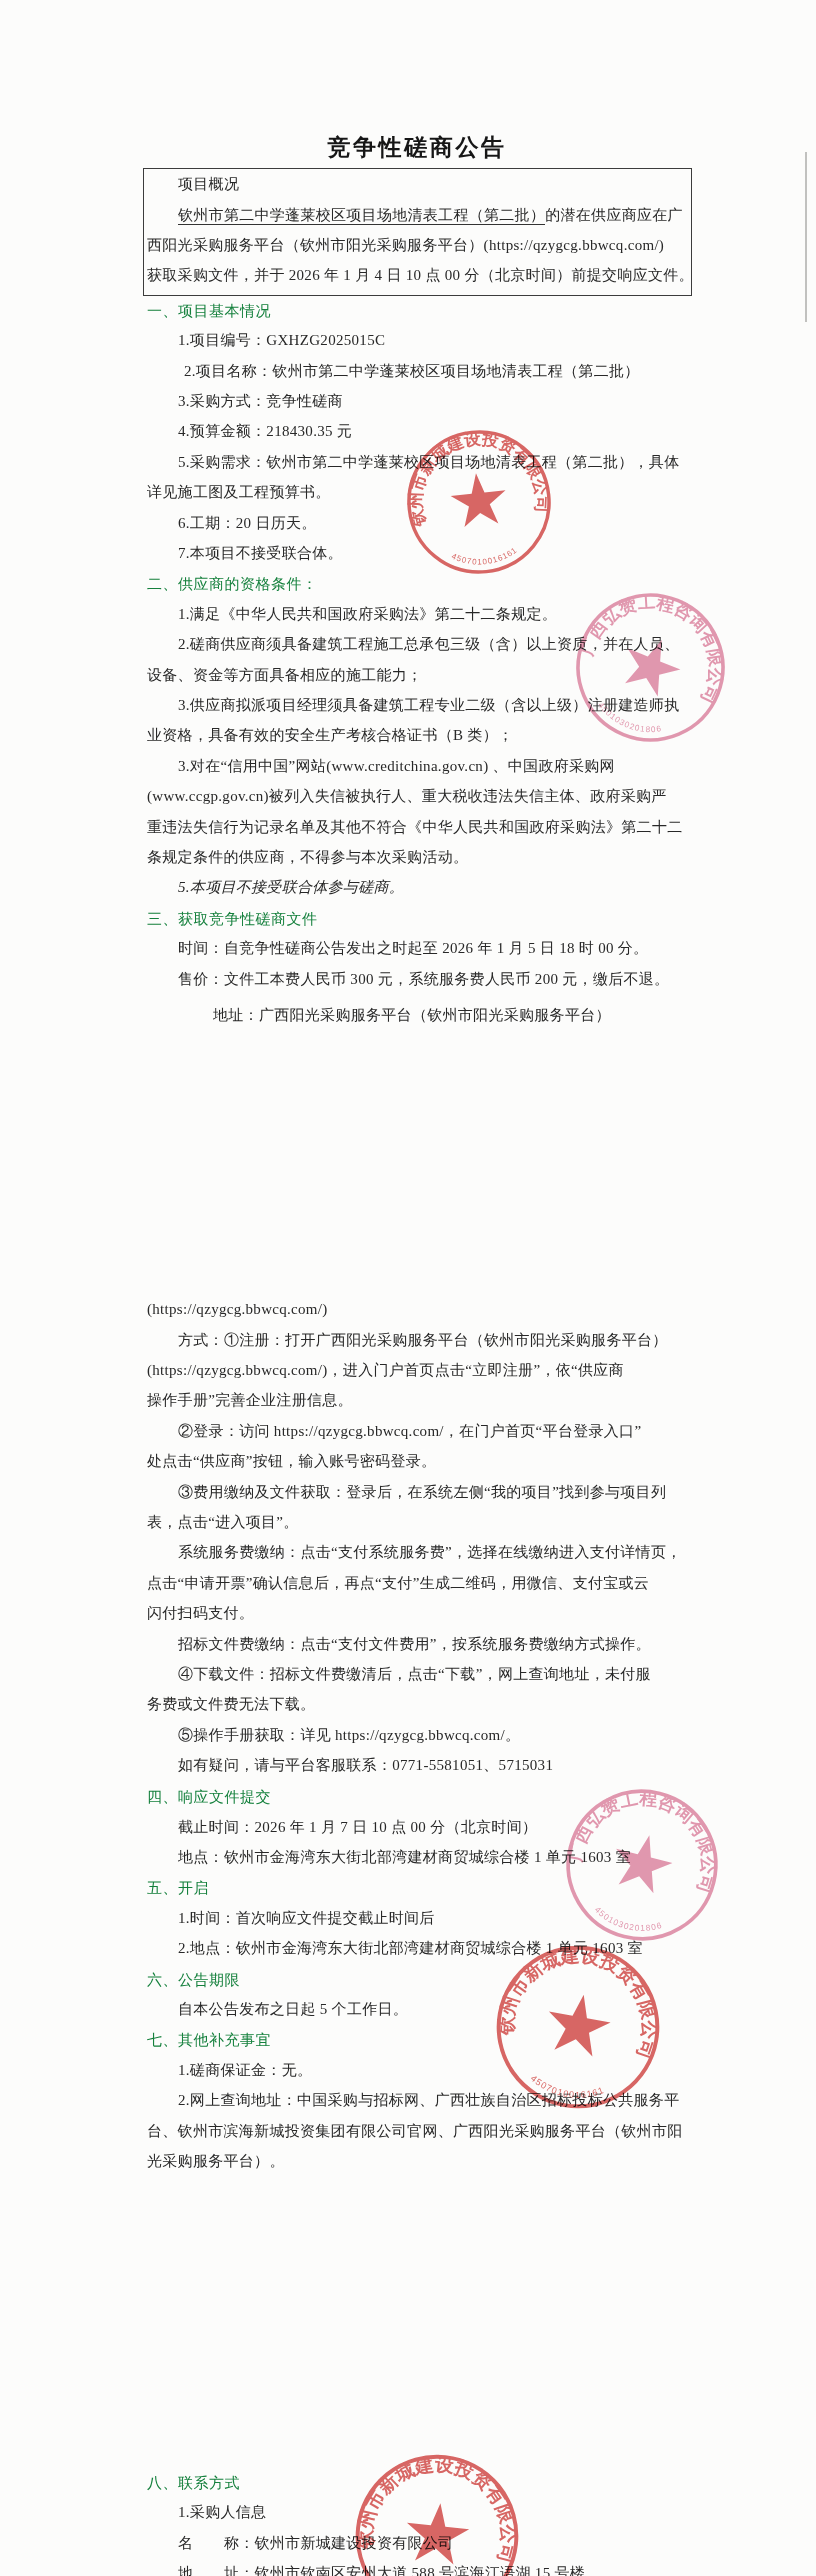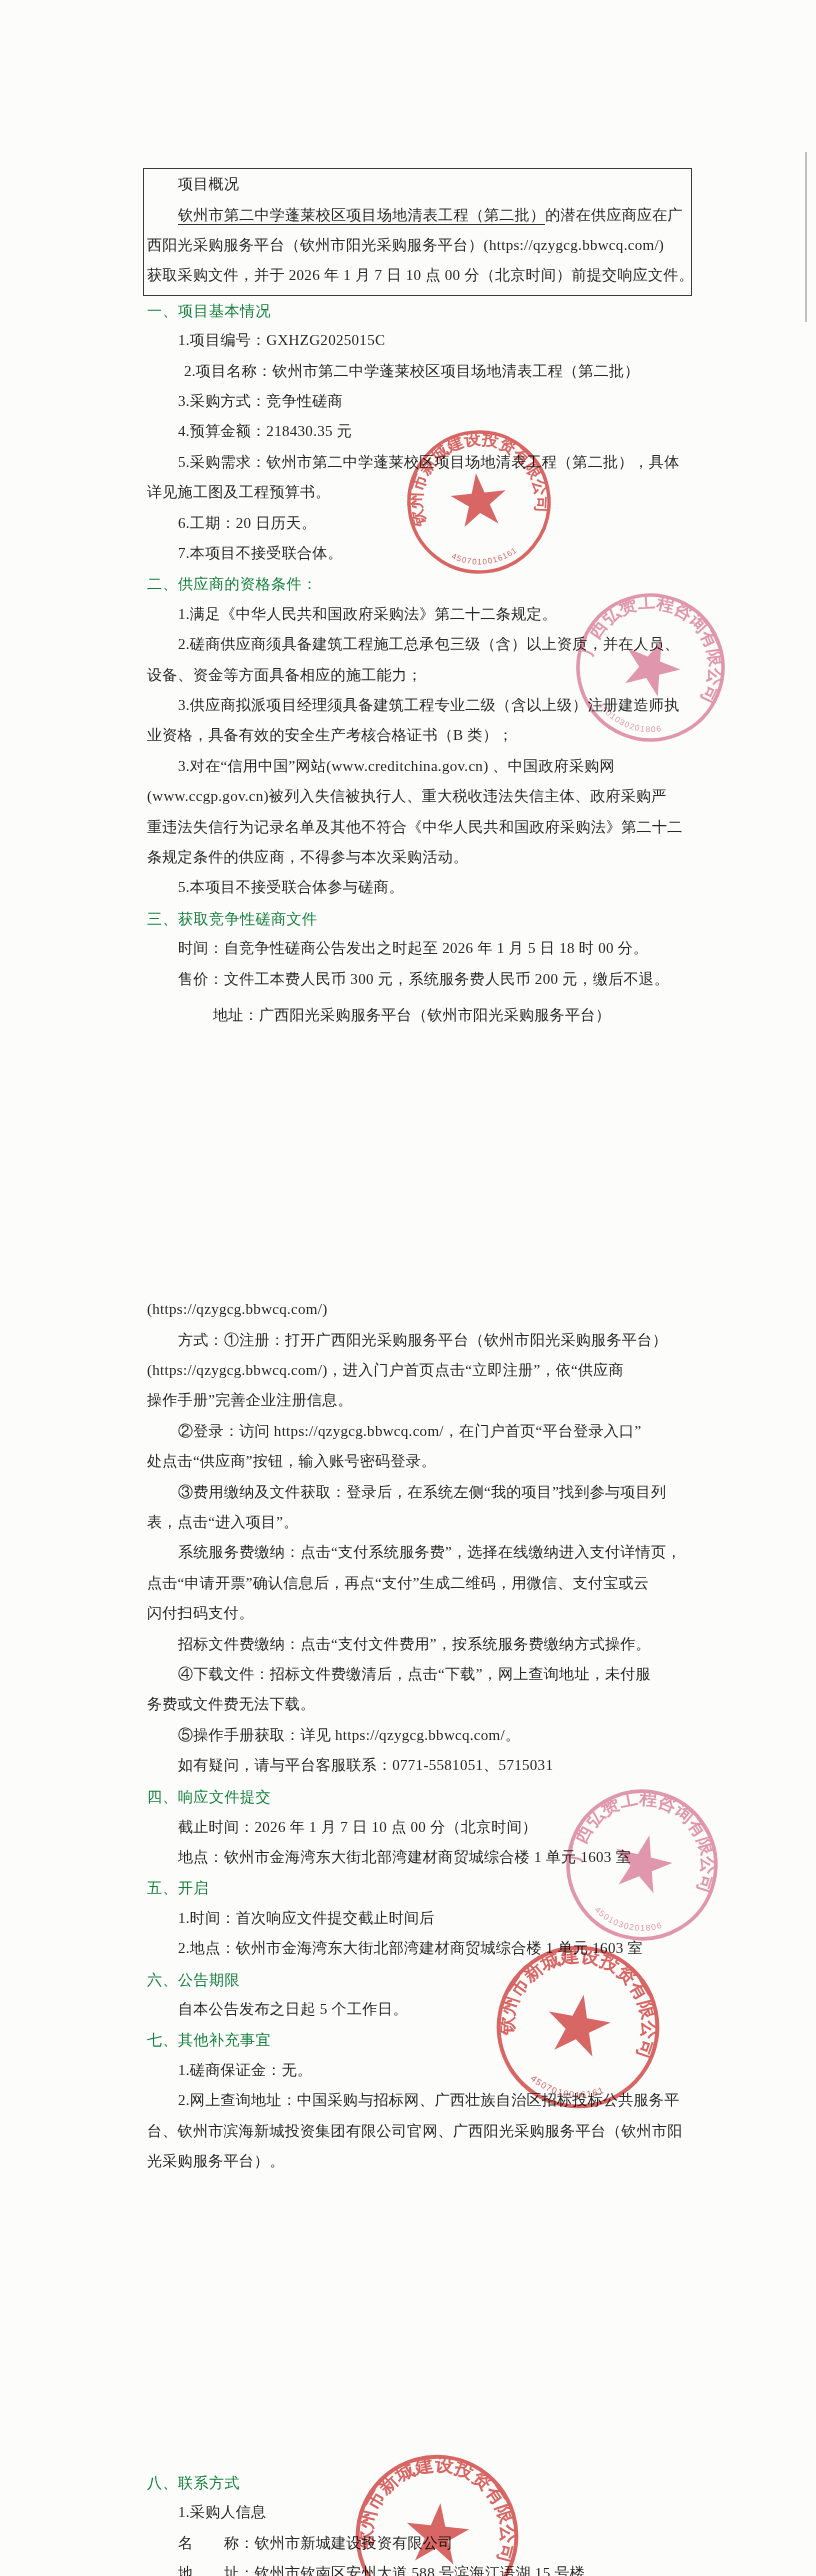--- a/index.html
+++ b/index.html
@@ -42,48 +42,49 @@
   .scan-edge{
     position:absolute;left:805px;top:152px;width:1.5px;height:170px;
     background:#9a9a98;opacity:.6;
   }
 </style>
 </head>
 <body>
 
 <div class="page">
 
+  <div class="doc-title">竞争性磋商公告</div>
 
   <div class="overview-box"></div>
 
   <div id="lines-root">
       <div class="tline" style="left: 178px; top: 173px;">项目概况</div>
       <div class="tline" style="left: 178px; top: 204px;"><span class="uline">钦州市第二中学蓬莱校区项目场地清表工程（第二批）</span><span>的潜在供应商应在广</span></div>
       <div class="tline" style="left: 147px; top: 234px;">西阳光采购服务平台（钦州市阳光采购服务平台）(https://qzygcg.bbwcq.com/)</div>
-      <div class="tline" style="left: 147px; top: 264px;">获取采购文件，并于 2026 年 1 月 7 日 10 点 00 分（北京时间）前提交响应文件。</div>
+      <div class="tline" style="left: 147px; top: 264px;">获取采购文件，并于 2026 年 1 月 4 日 10 点 00 分（北京时间）前提交响应文件。</div>
       <div class="tline hd" style="left: 147px; top: 299px;">一、项目基本情况</div>
       <div class="tline" style="left: 178px; top: 329px;">1.项目编号：GXHZG2025015C</div>
       <div class="tline" style="left: 184px; top: 360px;">2.项目名称：钦州市第二中学蓬莱校区项目场地清表工程（第二批）</div>
       <div class="tline" style="left: 178px; top: 390px;">3.采购方式：竞争性磋商</div>
       <div class="tline" style="left: 178px; top: 420px;">4.预算金额：218430.35 元</div>
       <div class="tline" style="left: 178px; top: 451px; text-align: center;">5.采购需求：钦州市第二中学蓬莱校区项目场地清表工程（第二批），具体</div>
       <div class="tline" style="left: 147px; top: 481px;">详见施工图及工程预算书。</div>
       <div class="tline" style="left: 178px; top: 512px;">6.工期：20 日历天。</div>
       <div class="tline" style="left: 178px; top: 542px;">7.本项目不接受联合体。</div>
       <div class="tline hd" style="left: 147px; top: 572px;">二、供应商的资格条件：</div>
       <div class="tline" style="left: 178px; top: 603px;">1.满足《中华人民共和国政府采购法》第二十二条规定。</div>
       <div class="tline" style="left: 178px; top: 633px;">2.磋商供应商须具备建筑工程施工总承包三级（含）以上资质，并在人员、</div>
       <div class="tline" style="left: 147px; top: 664px;">设备、资金等方面具备相应的施工能力；</div>
       <div class="tline" style="left: 178px; top: 694px;">3.供应商拟派项目经理须具备建筑工程专业二级（含以上级）注册建造师执</div>
       <div class="tline" style="left: 147px; top: 724px;">业资格，具备有效的安全生产考核合格证书（B 类）；</div>
       <div class="tline" style="left: 178px; top: 755px;">3.对在“信用中国”网站(www.creditchina.gov.cn) 、中国政府采购网</div>
       <div class="tline" style="left: 147px; top: 785px;">(www.ccgp.gov.cn)被列入失信被执行人、重大税收违法失信主体、政府采购严</div>
       <div class="tline" style="left: 147px; top: 816px;">重违法失信行为记录名单及其他不符合《中华人民共和国政府采购法》第二十二</div>
       <div class="tline" style="left: 147px; top: 846px;">条规定条件的供应商，不得参与本次采购活动。</div>
-      <div class="tline" style="left: 178px; top: 876px;">5.本项目不接受联合体参与磋商。</div>
+      <div class="tline" style="left: 178px; top: 876px; font-style: italic;">5.本项目不接受联合体参与磋商。</div>
       <div class="tline hd" style="left: 147px; top: 907px;">三、获取竞争性磋商文件</div>
       <div class="tline" style="left: 178px; top: 937px;">时间：自竞争性磋商公告发出之时起至 2026 年 1 月 5 日 18 时 00 分。</div>
       <div class="tline" style="left: 178px; top: 968px;">售价：文件工本费人民币 300 元，系统服务费人民币 200 元，缴后不退。</div>
       <div class="tline" style="left: 178px; top: 1004px; margin-left: 35px;">地址：广西阳光采购服务平台（钦州市阳光采购服务平台）</div>
       <div class="tline" style="left: 147px; top: 1298px;">(https://qzygcg.bbwcq.com/)</div>
       <div class="tline" style="left: 178px; top: 1329px;">方式：①注册：打开广西阳光采购服务平台（钦州市阳光采购服务平台）</div>
       <div class="tline" style="left: 147px; top: 1359px;">(https://qzygcg.bbwcq.com/)，进入门户首页点击“立即注册”，依“供应商</div>
       <div class="tline" style="left: 147px; top: 1389px;">操作手册”完善企业注册信息。</div>
       <div class="tline" style="left: 178px; top: 1420px;">②登录：访问 https://qzygcg.bbwcq.com/，在门户首页“平台登录入口”</div>
       <div class="tline" style="left: 147px; top: 1450px;">处点击“供应商”按钮，输入账号密码登录。</div>

